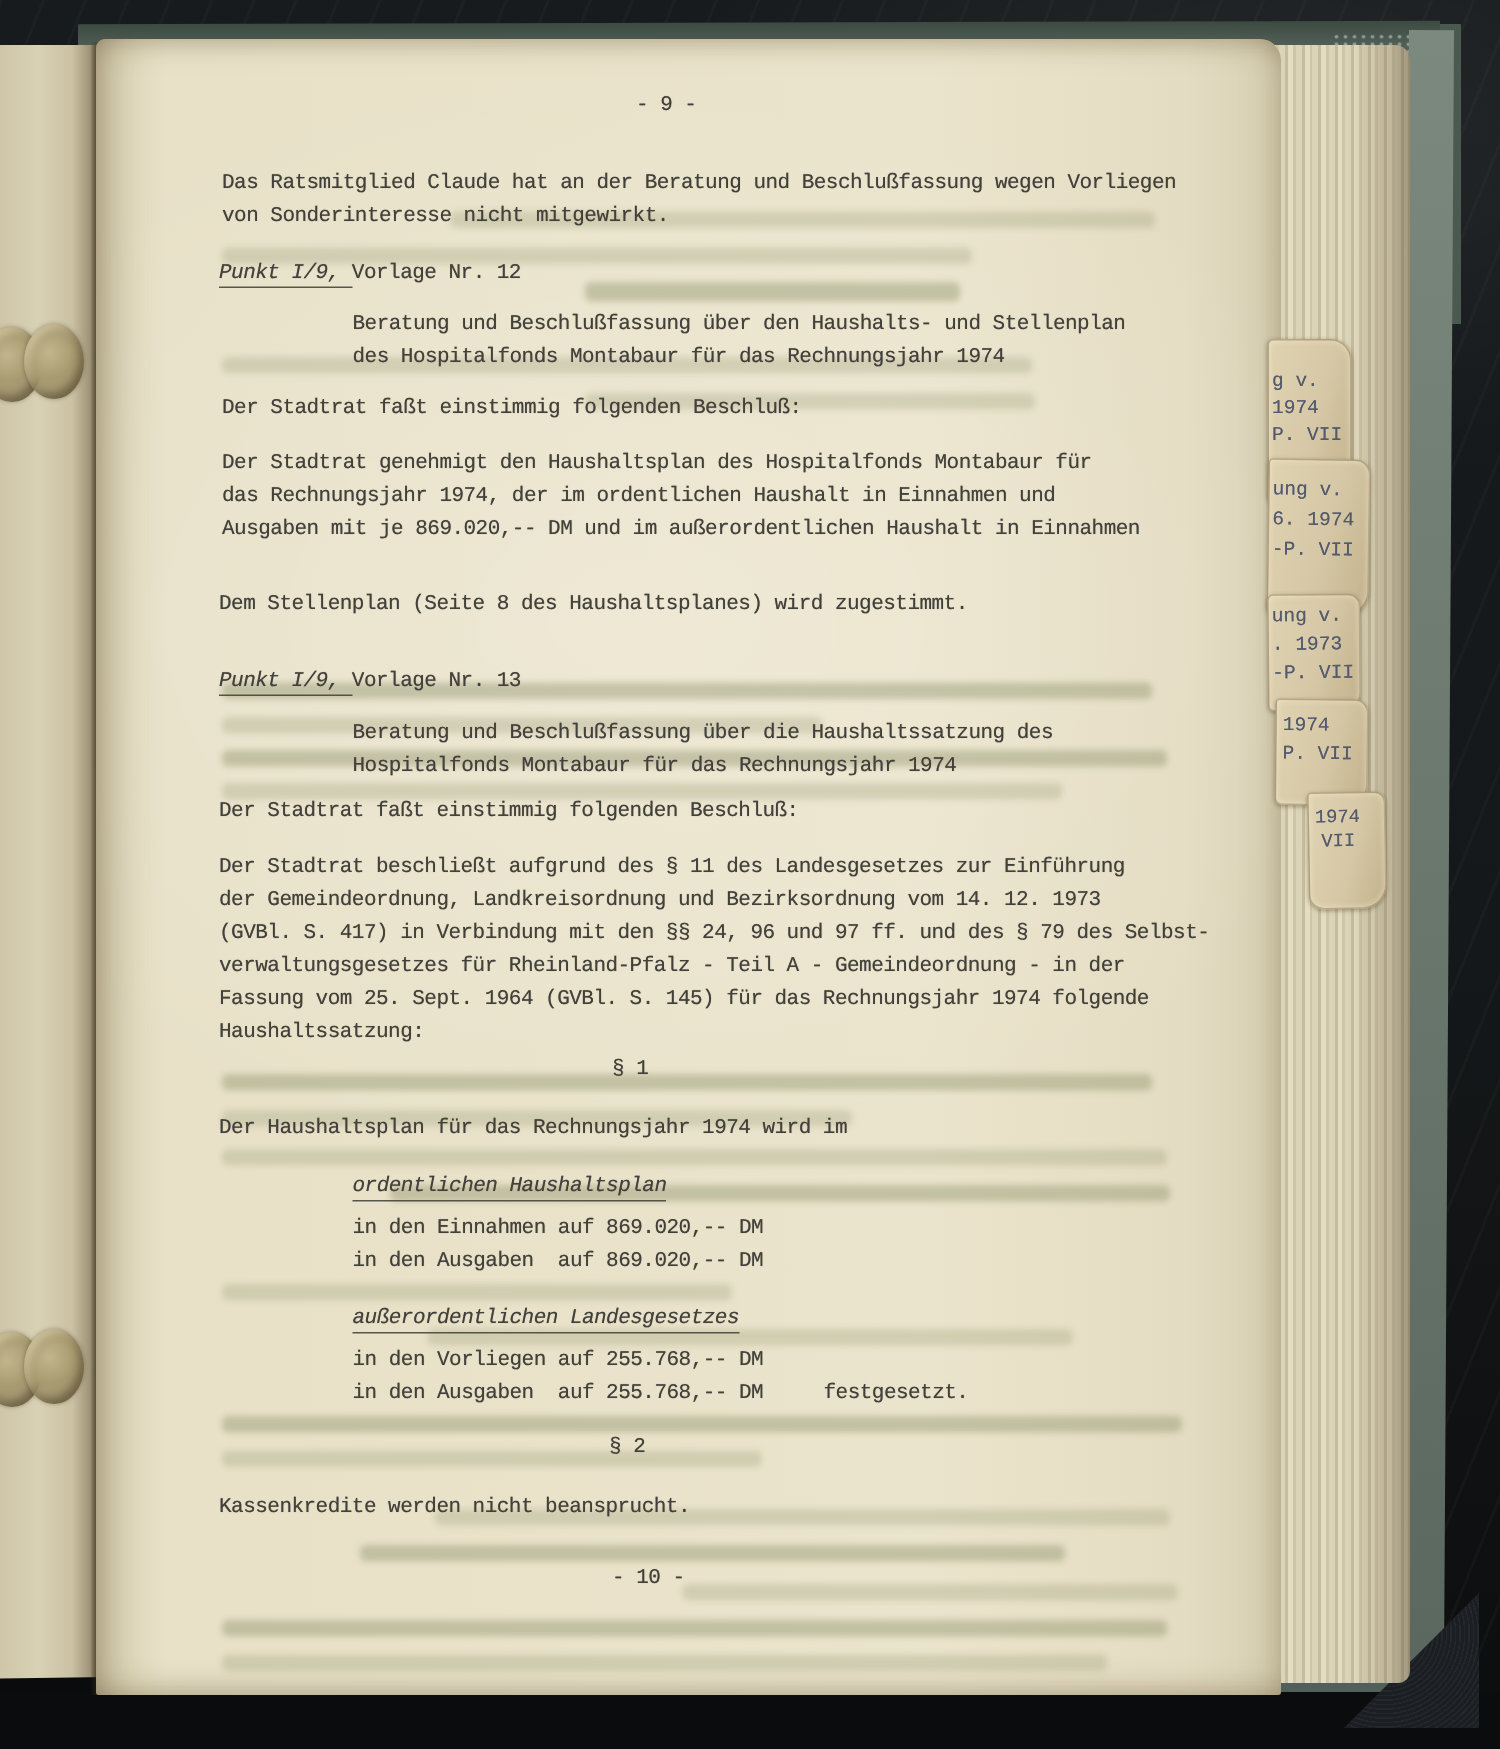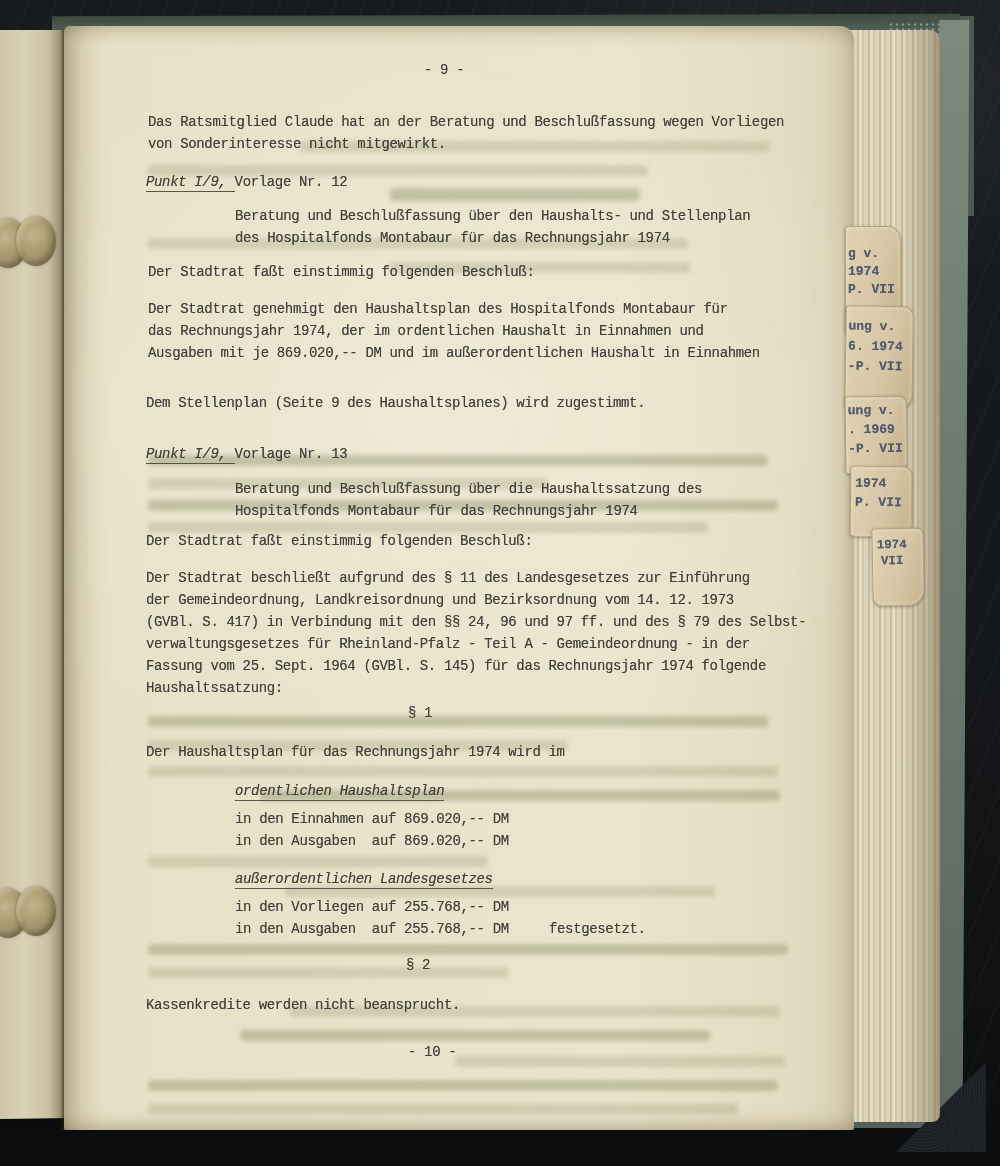--- a/index.html
+++ b/index.html
@@ -64,21 +64,21 @@
     background:radial-gradient(circle at 42% 38%, #c2b48c 0%, #a89a70 45%, #86785290 78%, #6d6044 100%);
     box-shadow:inset -3px -4px 6px rgba(80,68,40,.6), inset 3px 3px 5px rgba(235,225,190,.5), 0 0 3px rgba(60,50,30,.4);}
   .holes .lobe.l1{left:-12px;top:2px;}
   .holes .lobe.l2{left:16px;top:0;}
 
   
   .tab{position:absolute;z-index:30;background:linear-gradient(105deg,#e0d3b2 0%,#d6c8a6 55%,#c3b28d 100%);
     box-shadow:0 1px 3px rgba(70,60,35,.45), inset 0 0 4px rgba(255,250,230,.5);
     border:1px solid rgba(150,132,95,.5);}
   .tab .tline{white-space:pre;font-size:13px;letter-spacing:0;color:#545a6e;
-    font-family:"Liberation Mono","DejaVu Sans Mono",monospace;text-shadow:0 0 .4px rgba(84,90,110,.7);font-weight:bold;}
+    font-family:"Liberation Mono","DejaVu Sans Mono",monospace;text-shadow:0 0 .4px rgba(84,90,110,.7);}
 </style>
 </head>
 <body>
 
 <div class="scene">
 
   <div class="cover-corner"></div>
   <div class="cover-top"></div>
   <div class="speckles"></div>
   <div class="cover-right"></div>
@@ -123,21 +123,21 @@
   <div class="tl" style="left:148px;top:112px">Das Ratsmitglied Claude hat an der Beratung und Beschlußfassung wegen Vorliegen</div>
   <div class="tl" style="left:148px;top:134px">von Sonderinteresse nicht mitgewirkt.</div>
 
   <div class="tl" style="left:146px;top:172px"><span class="ul">Punkt I/9, </span><span>Vorlage Nr. 12</span></div>
   <div class="tl" style="left:235px;top:206px">Beratung und Beschlußfassung über den Haushalts- und Stellenplan</div>
   <div class="tl" style="left:235px;top:228px">des Hospitalfonds Montabaur für das Rechnungsjahr 1974</div>
   <div class="tl" style="left:148px;top:262px">Der Stadtrat faßt einstimmig folgenden Beschluß:</div>
   <div class="tl" style="left:148px;top:299px">Der Stadtrat genehmigt den Haushaltsplan des Hospitalfonds Montabaur für</div>
   <div class="tl" style="left:148px;top:321px">das Rechnungsjahr 1974, der im ordentlichen Haushalt in Einnahmen und</div>
   <div class="tl" style="left:148px;top:343px">Ausgaben mit je 869.020,-- DM und im außerordentlichen Haushalt in Einnahmen</div>
-  <div class="tl" style="left:146px;top:393px">Dem Stellenplan (Seite 9 des Haushaltsplanes) wird zugestimmt.</div>
+  <div class="tl" style="left:146px;top:393px">Dem Stellenplan (Seite 8 des Haushaltsplanes) wird zugestimmt.</div>
 
   <div class="tl" style="left:146px;top:444px"><span class="ul">Punkt I/9, </span><span>Vorlage Nr. 13</span></div>
   <div class="tl" style="left:235px;top:479px">Beratung und Beschlußfassung über die Haushaltssatzung des</div>
   <div class="tl" style="left:235px;top:501px">Hospitalfonds Montabaur für das Rechnungsjahr 1974</div>
   <div class="tl" style="left:146px;top:531px">Der Stadtrat faßt einstimmig folgenden Beschluß:</div>
   <div class="tl" style="left:146px;top:568px">Der Stadtrat beschließt aufgrund des § 11 des Landesgesetzes zur Einführung</div>
   <div class="tl" style="left:146px;top:590px">der Gemeindeordnung, Landkreisordnung und Bezirksordnung vom 14. 12. 1973</div>
   <div class="tl" style="left:146px;top:612px">(GVBl. S. 417) in Verbindung mit den §§ 24, 96 und 97 ff. und des § 79 des Selbst-</div>
   <div class="tl" style="left:146px;top:634px">verwaltungsgesetzes für Rheinland-Pfalz - Teil A - Gemeindeordnung - in der</div>
   <div class="tl" style="left:146px;top:656px">Fassung vom 25. Sept. 1964 (GVBl. S. 145) für das Rechnungsjahr 1974 folgende</div>
@@ -171,21 +171,21 @@
     <div class="tline" style="line-height:18px">1974</div>
     <div class="tline" style="line-height:18px">P. VII</div>
   </div>
   <div class="tab" style="left:845px;top:306px;width:64px;height:92px;border-radius:3px 10px 16px 5px;padding:10px 0 0 2px;transform:rotate(.8deg)">
     <div class="tline" style="line-height:20px">ung v.</div>
     <div class="tline" style="line-height:20px">6. 1974</div>
     <div class="tline" style="line-height:20px">-P. VII</div>
   </div>
   <div class="tab" style="left:845px;top:396px;width:58px;height:72px;border-radius:4px 8px 12px 4px;padding:4px 0 0 2px;transform:rotate(-.5deg)">
     <div class="tline" style="line-height:19px">ung v.</div>
-    <div class="tline" style="line-height:19px">. 1969</div>
+    <div class="tline" style="line-height:19px">. 1973</div>
     <div class="tline" style="line-height:19px">-P. VII</div>
   </div>
   <div class="tab" style="left:850px;top:466px;width:56px;height:62px;border-radius:3px 9px 14px 5px;padding:7px 0 0 4px;transform:rotate(.6deg)">
     <div class="tline" style="line-height:19px">1974</div>
     <div class="tline" style="line-height:19px">P. VII</div>
   </div>
   <div class="tab" style="left:872px;top:528px;width:46px;height:68px;border-radius:3px 7px 16px 10px;padding:8px 0 0 4px;transform:rotate(-1deg)">
     <div class="tline" style="line-height:16px;font-size:12.5px">1974</div>
     <div class="tline" style="line-height:16px;font-size:12.5px;padding-left:4px">VII</div>
   </div>

